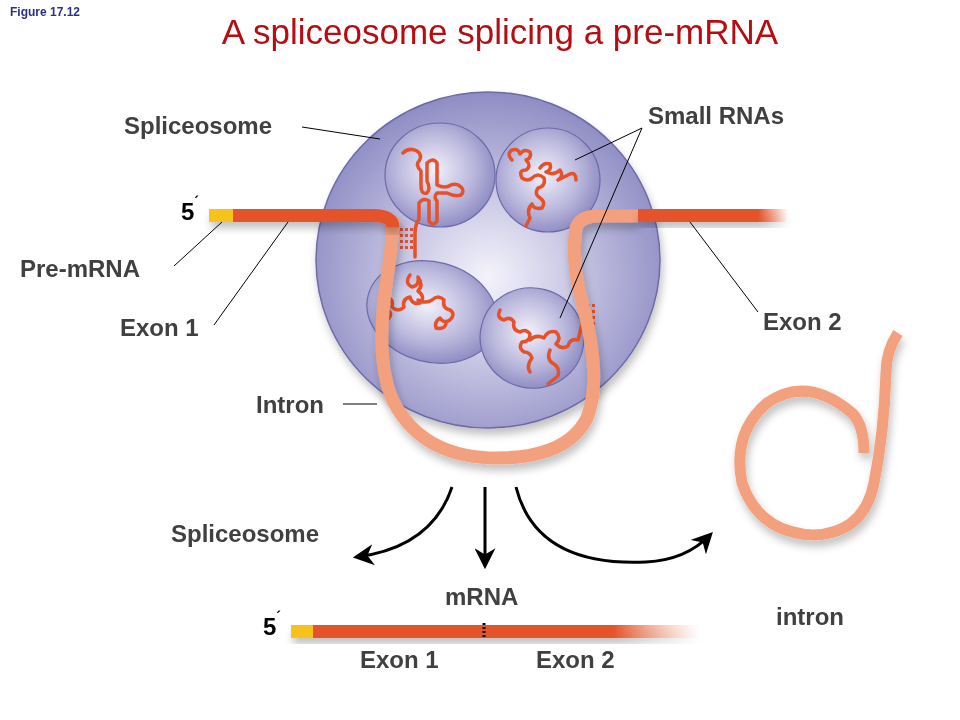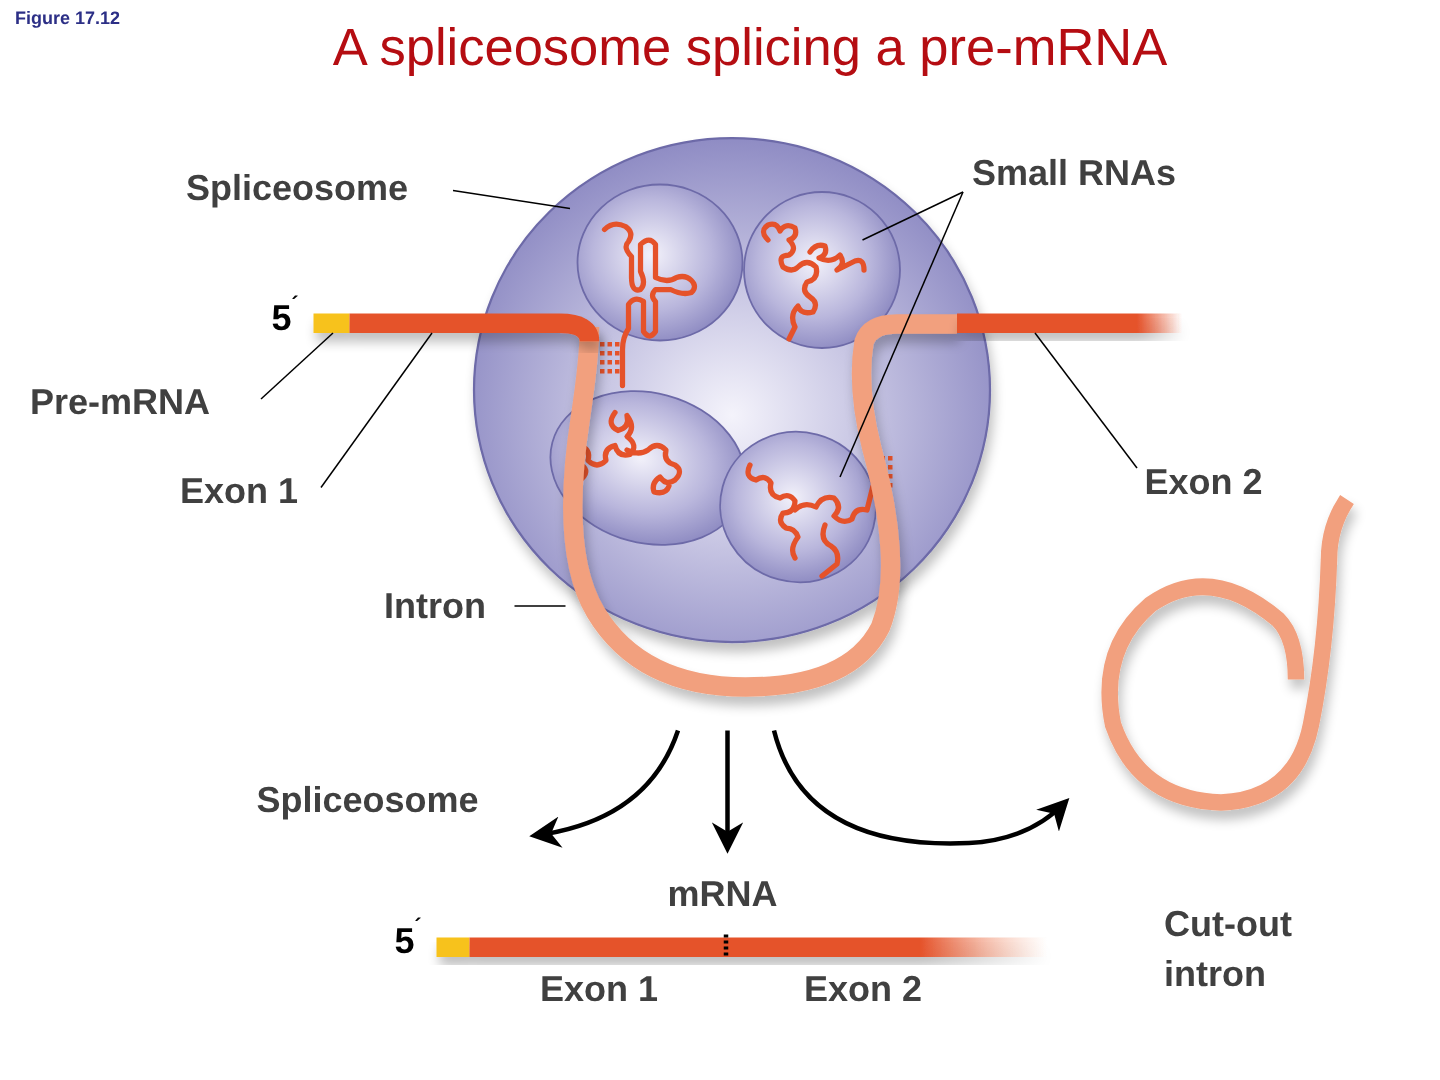--- a/index.html
+++ b/index.html
@@ -157,15 +157,14 @@
 </div>
 
 <div class="label" style="left:445px; top:583px;text-align:center;">mRNA</div>
 
 <div class="prime" style="left:263px; top:613px;"><span>5</span><sup>´</sup></div>
 
 <div class="label" style="left:360px; top:646px;">Exon 1</div>
 <div class="label" style="left:536px; top:646px;">Exon 2</div>
 
 <div class="label" style="left:776px; top:600px; line-height:33px;">
-  <div>Cut-out</div>
   <div>intron</div>
 </div>
 
 </body></html>

